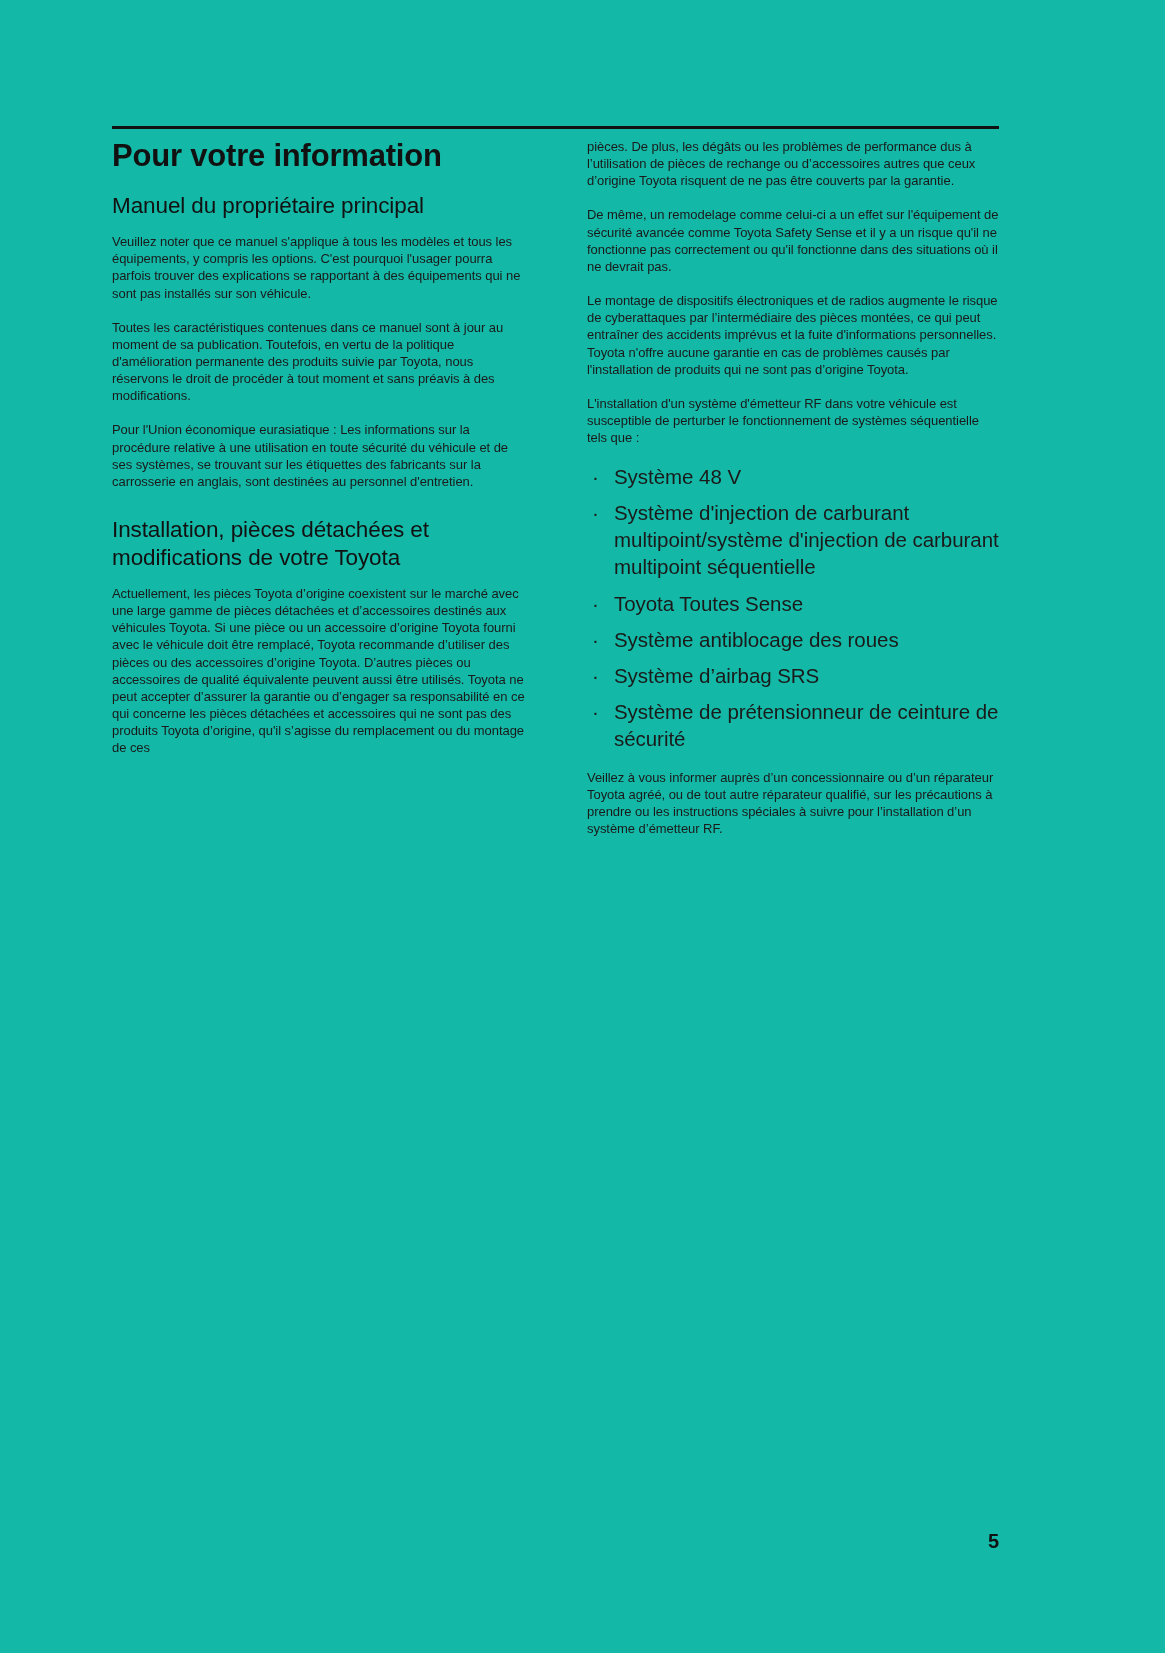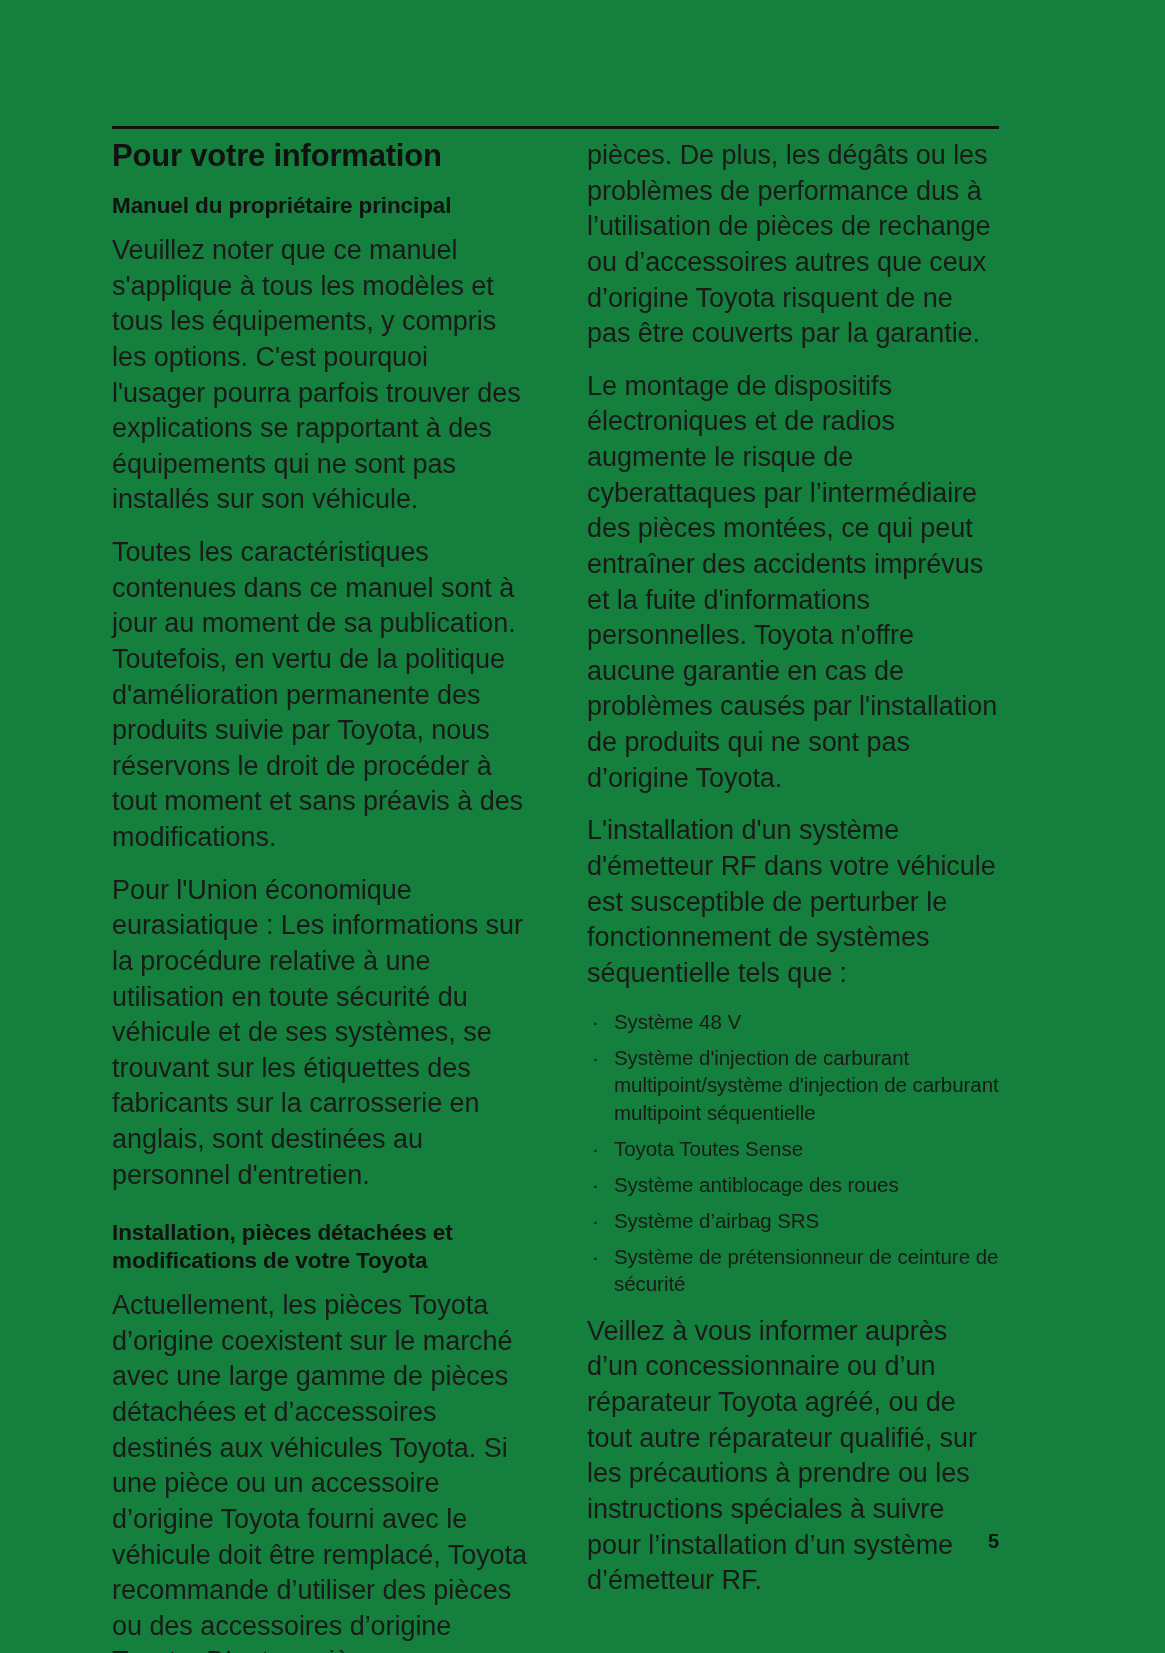--- a/index.html
+++ b/index.html
@@ -4,21 +4,21 @@
 <style>
   html, body {
     margin: 0;
     padding: 0;
     background: #ffffff;
   }
   .page {
     position: relative;
     width: 1165px;
     height: 1653px;
-    background: #15803d;
+    background: #14b8a6;
     font-family: "Liberation Sans", sans-serif;
     color: #161616;
     box-sizing: border-box;
     overflow: hidden;
   }
   .rule {
     position: absolute;
     left: 112px;
     top: 126px;
     width: 887px;
@@ -40,31 +40,31 @@
   h1.page-title {
     font-size: 31px;
     font-weight: bold;
     letter-spacing: -0.2px;
     margin: 0 0 18px 0;
     line-height: 1.15;
     color: #111111;
   }
   h2.section-heading {
     font-size: 22.5px;
-    font-weight: bold;
+    font-weight: normal;
     letter-spacing: -0.1px;
     margin: 26px 0 14px 0;
     line-height: 1.22;
     color: #111111;
   }
   h2.section-heading.first {
     margin-top: 0;
   }
   p.body-text {
-    font-size: 27px;
+    font-size: 13px;
     line-height: 1.32;
     margin: 0 0 17px 0;
     color: #1a1a1a;
     letter-spacing: -0.05px;
   }
   p.body-text.tight {
     margin-bottom: 0;
   }
   ul.bullet-list {
     list-style: none;
@@ -112,20 +112,21 @@
       <p class="body-text">Veuillez noter que ce manuel s'applique à tous les modèles et tous les équipements, y compris les options. C'est pourquoi l'usager pourra parfois trouver des explications se rapportant à des équipements qui ne sont pas installés sur son véhicule.</p>
       <p class="body-text">Toutes les caractéristiques contenues dans ce manuel sont à jour au moment de sa publication. Toutefois, en vertu de la politique d'amélioration permanente des produits suivie par Toyota, nous réservons le droit de procéder à tout moment et sans préavis à des modifications.</p>
       <p class="body-text">Pour l'Union économique eurasiatique : Les informations sur la procédure relative à une utilisation en toute sécurité du véhicule et de ses systèmes, se trouvant sur les étiquettes des fabricants sur la carrosserie en anglais, sont destinées au personnel d'entretien.</p>
 
       <h2 class="section-heading">Installation, pièces détachées et modifications de votre Toyota</h2>
       <p class="body-text tight">Actuellement, les pièces Toyota d’origine coexistent sur le marché avec une large gamme de pièces détachées et d’accessoires destinés aux véhicules Toyota. Si une pièce ou un accessoire d’origine Toyota fourni avec le véhicule doit être remplacé, Toyota recommande d’utiliser des pièces ou des accessoires d’origine Toyota. D’autres pièces ou accessoires de qualité équivalente peuvent aussi être utilisés. Toyota ne peut accepter d’assurer la garantie ou d’engager sa responsabilité en ce qui concerne les pièces détachées et accessoires qui ne sont pas des produits Toyota d’origine, qu'il s’agisse du remplacement ou du montage de ces</p>
     </div>
 
     <div class="col">
       <p class="body-text">pièces. De plus, les dégâts ou les problèmes de performance dus à l’utilisation de pièces de rechange ou d’accessoires autres que ceux d’origine Toyota risquent de ne pas être couverts par la garantie.</p>
+      <p class="body-text">De même, un remodelage comme celui-ci a un effet sur l'équipement de sécurité avancée comme Toyota Safety Sense et il y a un risque qu'il ne fonctionne pas correctement ou qu'il fonctionne dans des situations où il ne devrait pas.</p>
 
       <p class="body-text">Le montage de dispositifs électroniques et de radios augmente le risque de cyberattaques par l’intermédiaire des pièces montées, ce qui peut entraîner des accidents imprévus et la fuite d'informations personnelles. Toyota n'offre aucune garantie en cas de problèmes causés par l'installation de produits qui ne sont pas d’origine Toyota.</p>
 
       <p class="body-text">L'installation d'un système d'émetteur RF dans votre véhicule est susceptible de perturber le fonctionnement de systèmes séquentielle tels que :</p>
 
       <ul class="bullet-list">
         <li><span class="bullet-dot">·</span><span>Système 48 V</span></li>
         <li><span class="bullet-dot">·</span><span>Système d'injection de carburant multipoint/système d'injection de carburant multipoint séquentielle</span></li>
         <li><span class="bullet-dot">·</span><span>Toyota Toutes Sense</span></li>
         <li><span class="bullet-dot">·</span><span>Système antiblocage des roues</span></li>

